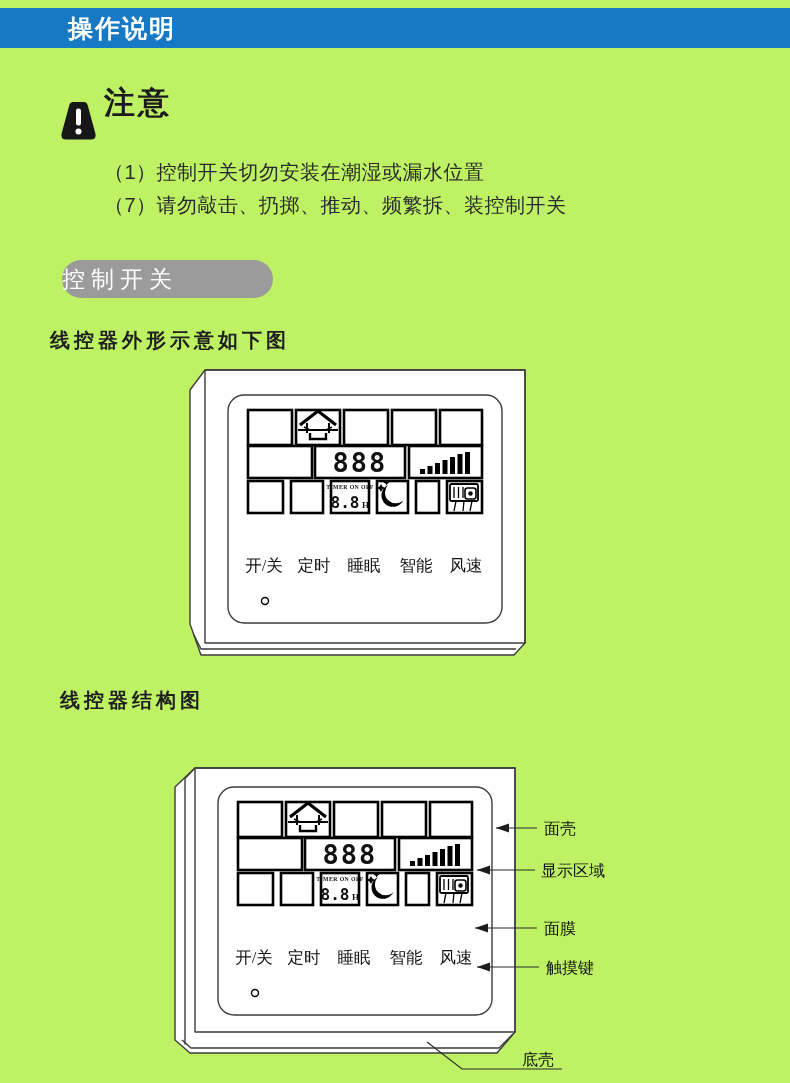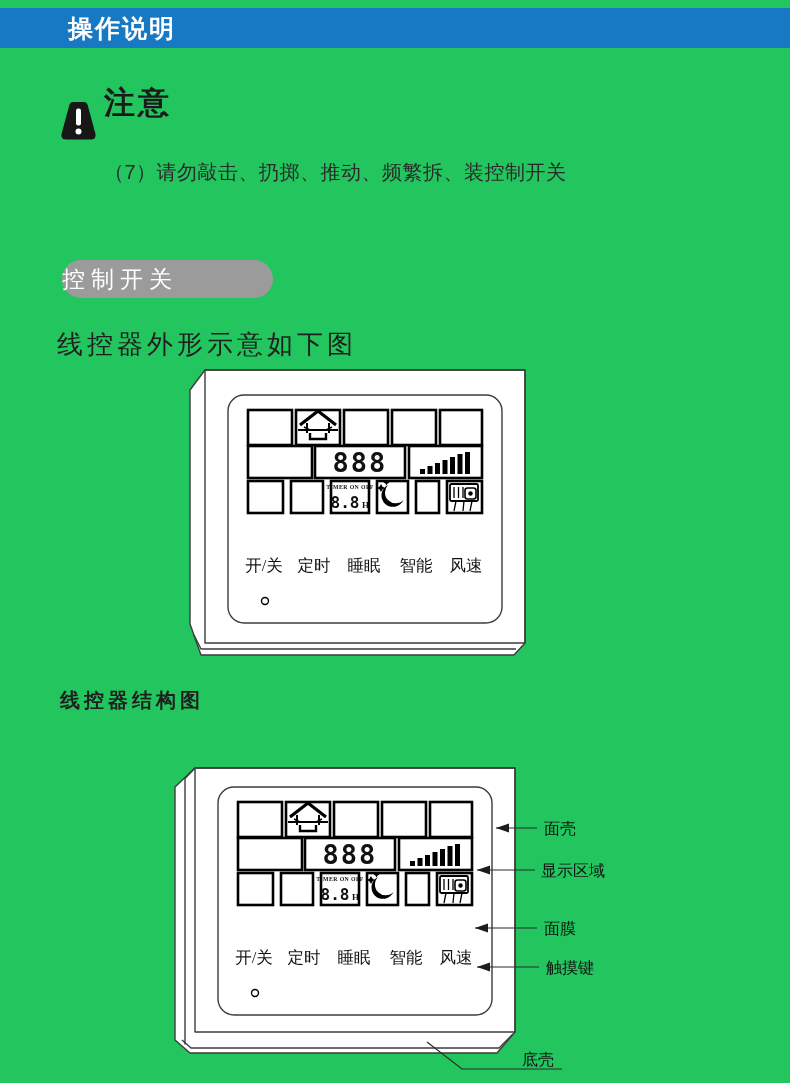--- a/index.html
+++ b/index.html
@@ -1,31 +1,31 @@
 <!DOCTYPE html>
 <html><head>
 <meta charset="utf-8">
 <style>
   html,body{margin:0;padding:0;background:#fff;}
-  .page{position:relative;width:790px;height:1083px;background:#22c55e;overflow:hidden;
+  .page{position:relative;width:790px;height:1083px;background:#bef264;overflow:hidden;
         font-family:"Liberation Sans",sans-serif;color:#231f20;}
   
   .hdr{position:absolute;left:0;top:8px;width:790px;height:40px;background:#1778c4;}
   .hdr span{position:absolute;left:68px;top:0;line-height:40px;font-size:25px;font-weight:bold;
         color:#ffffff;letter-spacing:2px;}
   
   .warn-ic{position:absolute;left:60px;top:101px;}
   .notice-title{position:absolute;left:104px;top:82px;font-size:31px;font-weight:900;letter-spacing:3px;color:#1a1a1a;}
   .notice-items{position:absolute;left:104px;top:156px;font-size:20px;line-height:33px;
         font-weight:500;color:#2a2a2a;letter-spacing:0.5px;}
   
   .pill{position:absolute;left:62px;top:260px;width:211px;height:38px;border-radius:19px;
         background:#9b9b9b;line-height:38px;color:#fff;font-size:23px;
         font-weight:normal;letter-spacing:6px;}
-  .cap1{position:absolute;left:57px;top:327px;font-size:26px;font-weight:normal;letter-spacing:4px;color:#1f1f1f;}
+  .cap1{position:absolute;left:50px;top:327px;font-size:20px;font-weight:bold;letter-spacing:4px;color:#1f1f1f;}
   .cap2{position:absolute;left:60px;top:687px;font-size:20px;font-weight:bold;letter-spacing:4px;color:#1f1f1f;text-align:center;}
   .fig1{position:absolute;left:180px;top:358px;}
   .fig2{position:absolute;left:160px;top:752px;}
   svg text{font-family:"Liberation Serif",serif;fill:#111;}
   .digits{font-family:"DejaVu Sans Mono",monospace;font-weight:bold;}
 </style>
 </head>
 <body>
 
 <div class="page">
@@ -34,20 +34,21 @@
     <span>操作说明</span>
   </div>
 
   <svg class="warn-ic" width="37" height="40" viewBox="0 0 37 40">
     <path d="M13,1 L24,1 Q27,1 27.8,4.5 L35.5,33 Q36.6,38.5 30.5,38.5 L6.5,38.5 Q0.4,38.5 1.5,33 L9.2,4.5 Q10,1 13,1 Z" fill="#171717"></path>
     <rect x="16" y="7.5" width="5" height="17" rx="2.2" fill="#ffffff"></rect>
     <circle cx="18.5" cy="30.5" r="3" fill="#ffffff"></circle>
   </svg>
   <div class="notice-title">注意</div>
   <div class="notice-items">
+    <div>（1）控制开关切勿安装在潮湿或漏水位置</div>
     <div>（7）请勿敲击、扔掷、推动、频繁拆、装控制开关</div>
   </div>
 
   <div class="pill">控制开关</div>
 
   <div class="cap1">线控器外形示意如下图</div>
 
   <svg width="0" height="0" style="position:absolute">
     <defs>
       <g id="panel-face">

